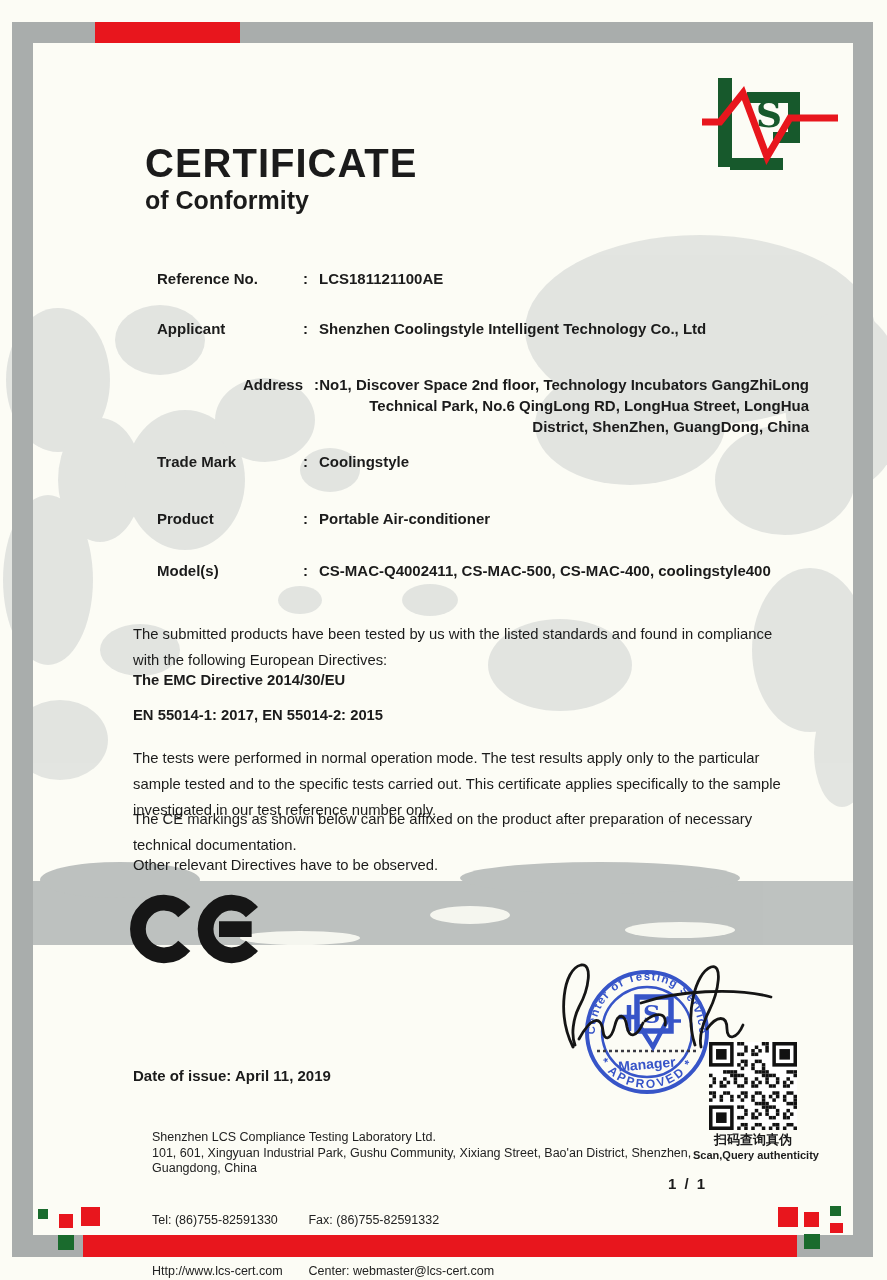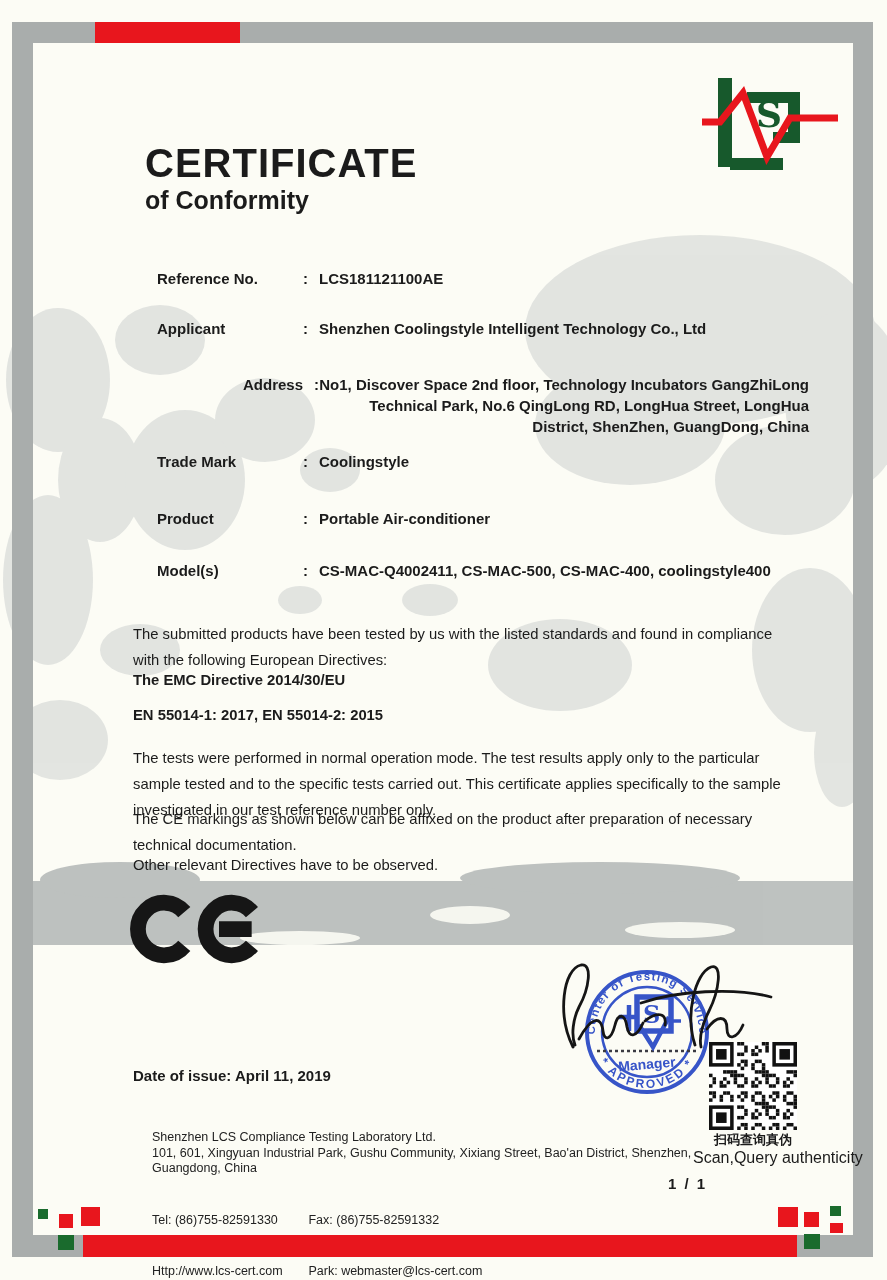--- a/index.html
+++ b/index.html
@@ -24,21 +24,21 @@
   .para{position:absolute;left:133px;width:650px;font-size:14.8px;line-height:26px;}
   .para.bold{font-weight:bold;}
   
   .footer{position:absolute;left:152px;top:1130px;font-size:12.5px;line-height:15.5px;color:#222;}
   .footer .w{display:inline-block;width:153px;margin-top:36px;}
   .pageno{position:absolute;left:668px;top:1175px;font-size:15px;font-weight:bold;letter-spacing:2px;}
   
   .qrwrap{position:absolute;left:693px;top:1042px;width:120px;text-align:center;}
   .qrwrap svg{display:block;margin:0 auto;background:#fff;}
   .qr-zh{font-size:13px;font-weight:bold;margin-top:1px;}
-  .qr-en{font-size:16px;font-weight:normal;white-space:nowrap;}
+  .qr-en{font-size:11px;font-weight:bold;white-space:nowrap;}
   .date{position:absolute;left:133px;top:1035px;font-size:15px;font-weight:bold;margin-top:32px;}
   svg text{font-family:"Liberation Sans","DejaVu Sans",sans-serif;}
 </style>
 </head>
 <body>
 
 <div class="page">
 
   <svg class="abs" style="left:0;top:0;pointer-events:none;" width="887" height="1280" viewBox="0 0 887 1280">
     <g fill="#d5d8d6" opacity="0.65">
@@ -356,18 +356,18 @@
   <div class="footer">
     <div>Shenzhen LCS Compliance Testing Laboratory Ltd.</div>
     <div>101, 601, Xingyuan Industrial Park, Gushu Community, Xixiang Street, Bao'an District, Shenzhen,</div>
     <div>Guangdong, China</div>
     <div>
       <span class="w">Tel: (86)755-82591330</span>
       <span>Fax: (86)755-82591332</span>
     </div>
     <div>
       <span class="w">Http://www.lcs-cert.com</span>
-      <span>Park: webmaster@lcs-cert.com</span>
+      <span>Center: webmaster@lcs-cert.com</span>
     </div>
   </div>
   <div class="pageno">1 / 1</div>
 
 </div>
 
 </body></html>

